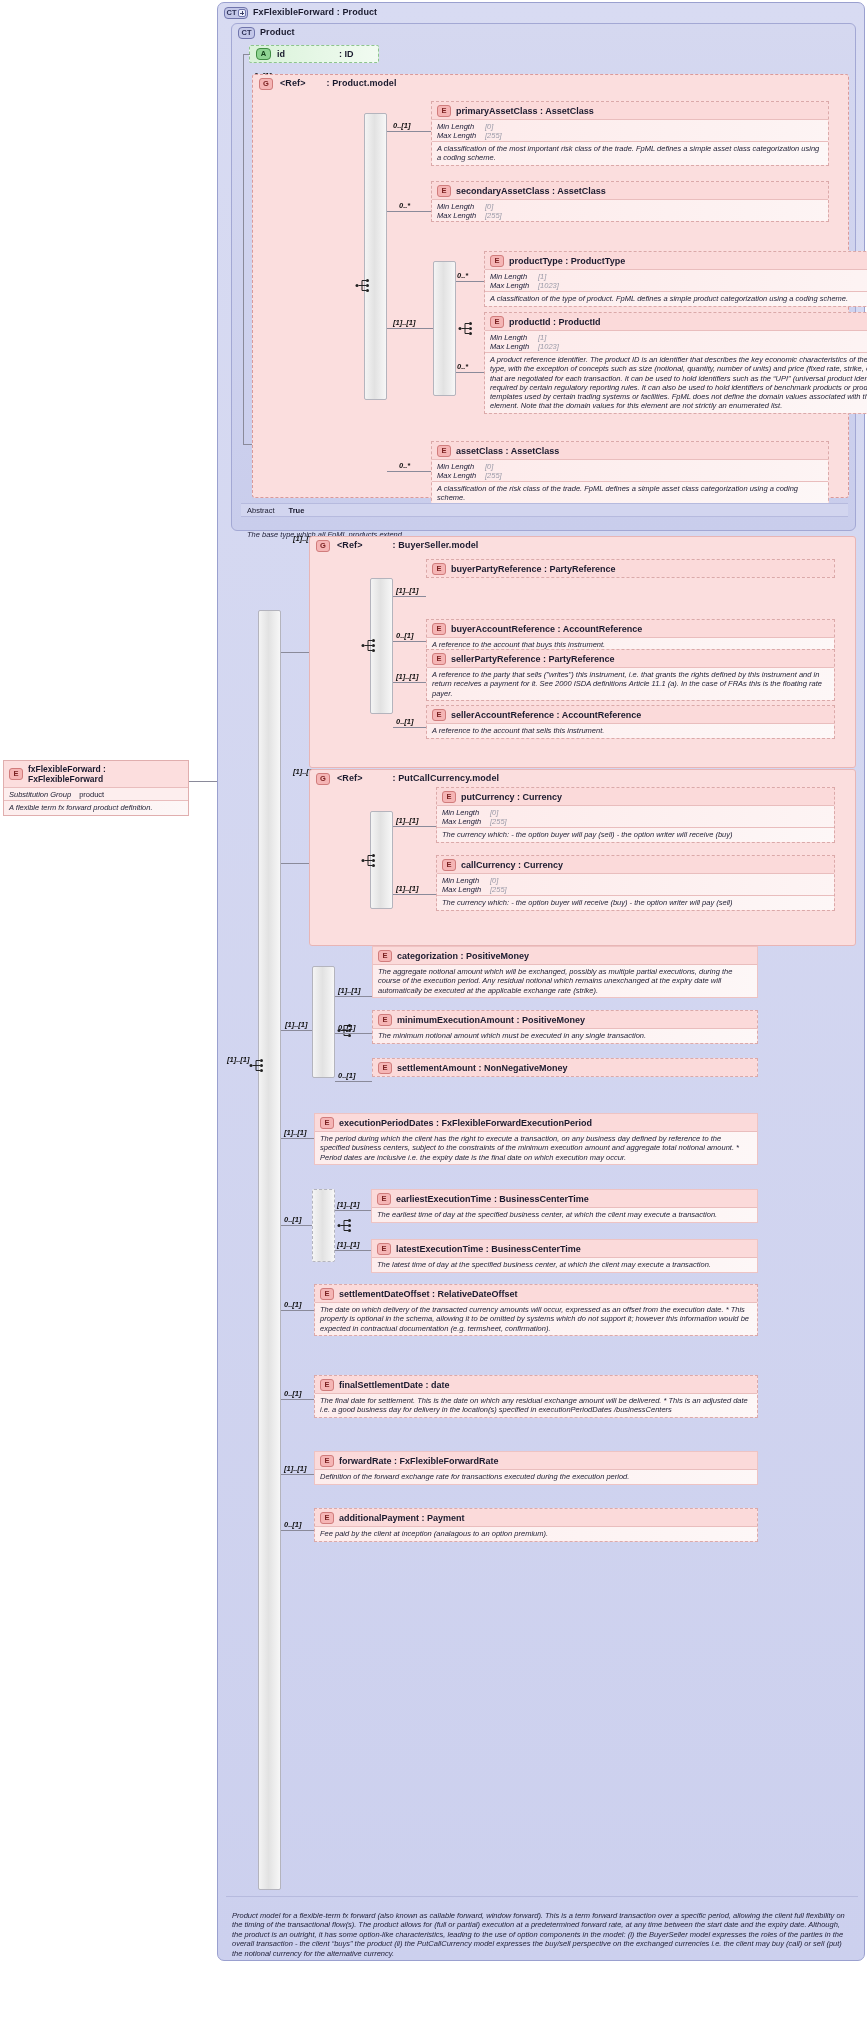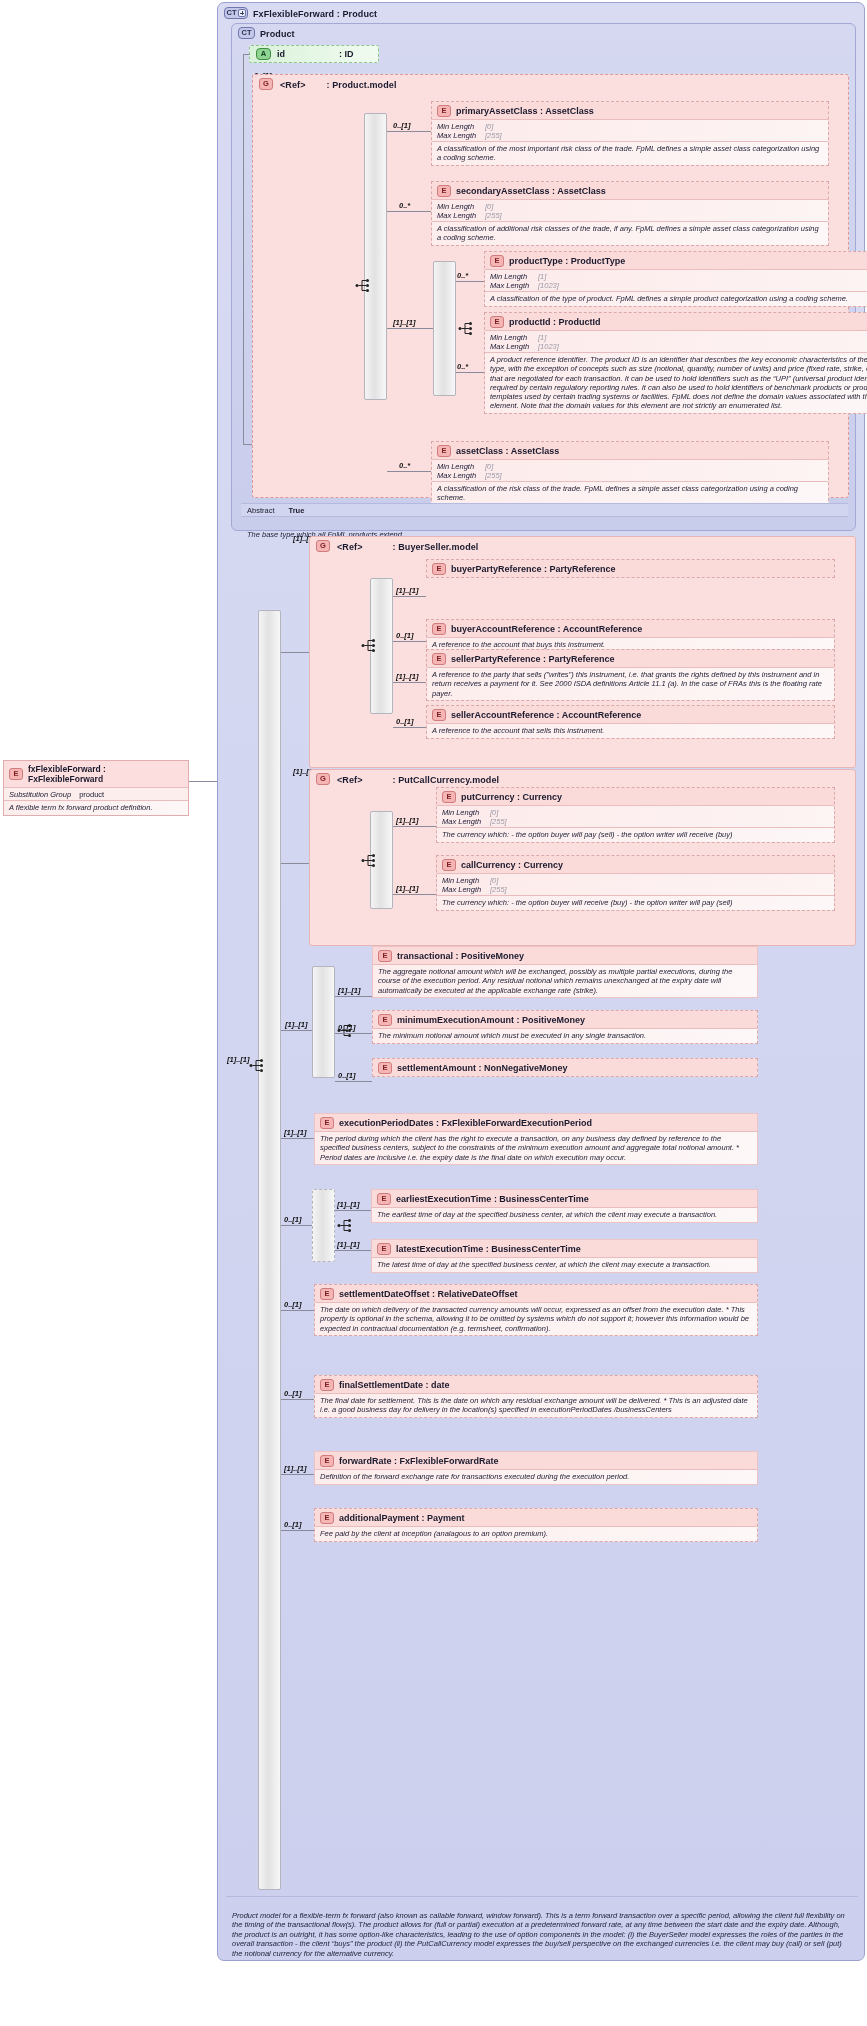--- a/index.html
+++ b/index.html
@@ -21,21 +21,21 @@
     border:1px solid #a3a8d4; border-radius:6px;
     background:linear-gradient(to bottom,#d5d8f0,#c9cdec);
     position:relative;
   }
   .grp-box {
     border:1px dashed #d99a9a; border-radius:3px;
     background:#fbdede; position:relative;
   }
   .grp-box.solid { border-style:solid; border-color:#e8b5b5; }
 
-  .hdr { display:flex; align-items:flex-end; gap:5px; padding:3px 6px 2px 6px; }
+  .hdr { display:flex; align-items:flex-start; gap:5px; padding:3px 6px 2px 6px; }
   .hdr-title { font-weight:bold; font-size:9px; letter-spacing:.1px; }
 
   
   .badge {
     display:inline-flex; align-items:center; justify-content:center;
     font-size:7.5px; font-weight:bold; line-height:1;
     border-radius:3px; flex:0 0 auto;
   }
   .badge-ct {
     width:24px; height:12px; border:1px solid #6f74ab;
@@ -226,21 +226,20 @@
         <div class="card-rows">
           <div class="frow">
               <span class="k">Min Length</span>
               <span class="v">[0]</span>
             </div>
           <div class="frow">
               <span class="k">Max Length</span>
               <span class="v">[255]</span>
             </div>
         </div>
-        <div class="desc">A classification of additional risk classes of the trade, if any. FpML defines a simple asset class categorization using a coding scheme.</div>
       </div>
 
       <div class="ln lnh" style="left:134px;top:253px;width:46px;"></div>
       <div class="card-occ" style="left:140px;top:243px;">[1]..[1]</div>
       <div class="rail" style="left:180px;top:186px;width:23px;height:135px;"></div>
       <div class="seq" style="left:205px;top:246px;">
         <svg width="18" height="15" viewBox="0 0 18 15">
           <circle cx="2" cy="7.5" r="1.5" fill="#222"></circle>
           <path d="M3.5 7.5 H7 M7 2.5 V12.5 M7 2.5 H11 M7 7.5 H11 M7 12.5 H11" stroke="#222" fill="none" stroke-width="1"></path>
           <circle cx="12.5" cy="2.5" r="1.5" fill="#222"></circle>
@@ -463,21 +462,21 @@
       <circle cx="12.5" cy="7.5" r="1.5" fill="#222"></circle>
       <circle cx="12.5" cy="12.5" r="1.5" fill="#222"></circle>
     </svg>
   </div>
 
   <div class="ln lnh" style="left:117px;top:993px;width:37px;"></div>
   <div class="card-occ" style="left:120px;top:983px;">[1]..[1]</div>
   <div class="card solidb" style="left:154px;top:943px;width:386px;">
     <div class="card-hdr">
       <span class="badge badge-e">E</span>
-      <span>transactional : PositiveMoney</span>
+      <span>categorization : PositiveMoney</span>
     </div>
     <div class="desc">The aggregate notional amount which will be exchanged, possibly as multiple partial executions, during the course of the execution period. Any residual notional which remains unexchanged at the expiry date will automatically be executed at the applicable exchange rate (strike).</div>
   </div>
 
   <div class="ln lnh" style="left:117px;top:1030px;width:37px;"></div>
   <div class="card-occ" style="left:120px;top:1020px;">0..[1]</div>
   <div class="card" style="left:154px;top:1007px;width:386px;">
     <div class="card-hdr">
       <span class="badge badge-e">E</span>
       <span>minimumExecutionAmount : PositiveMoney</span>

